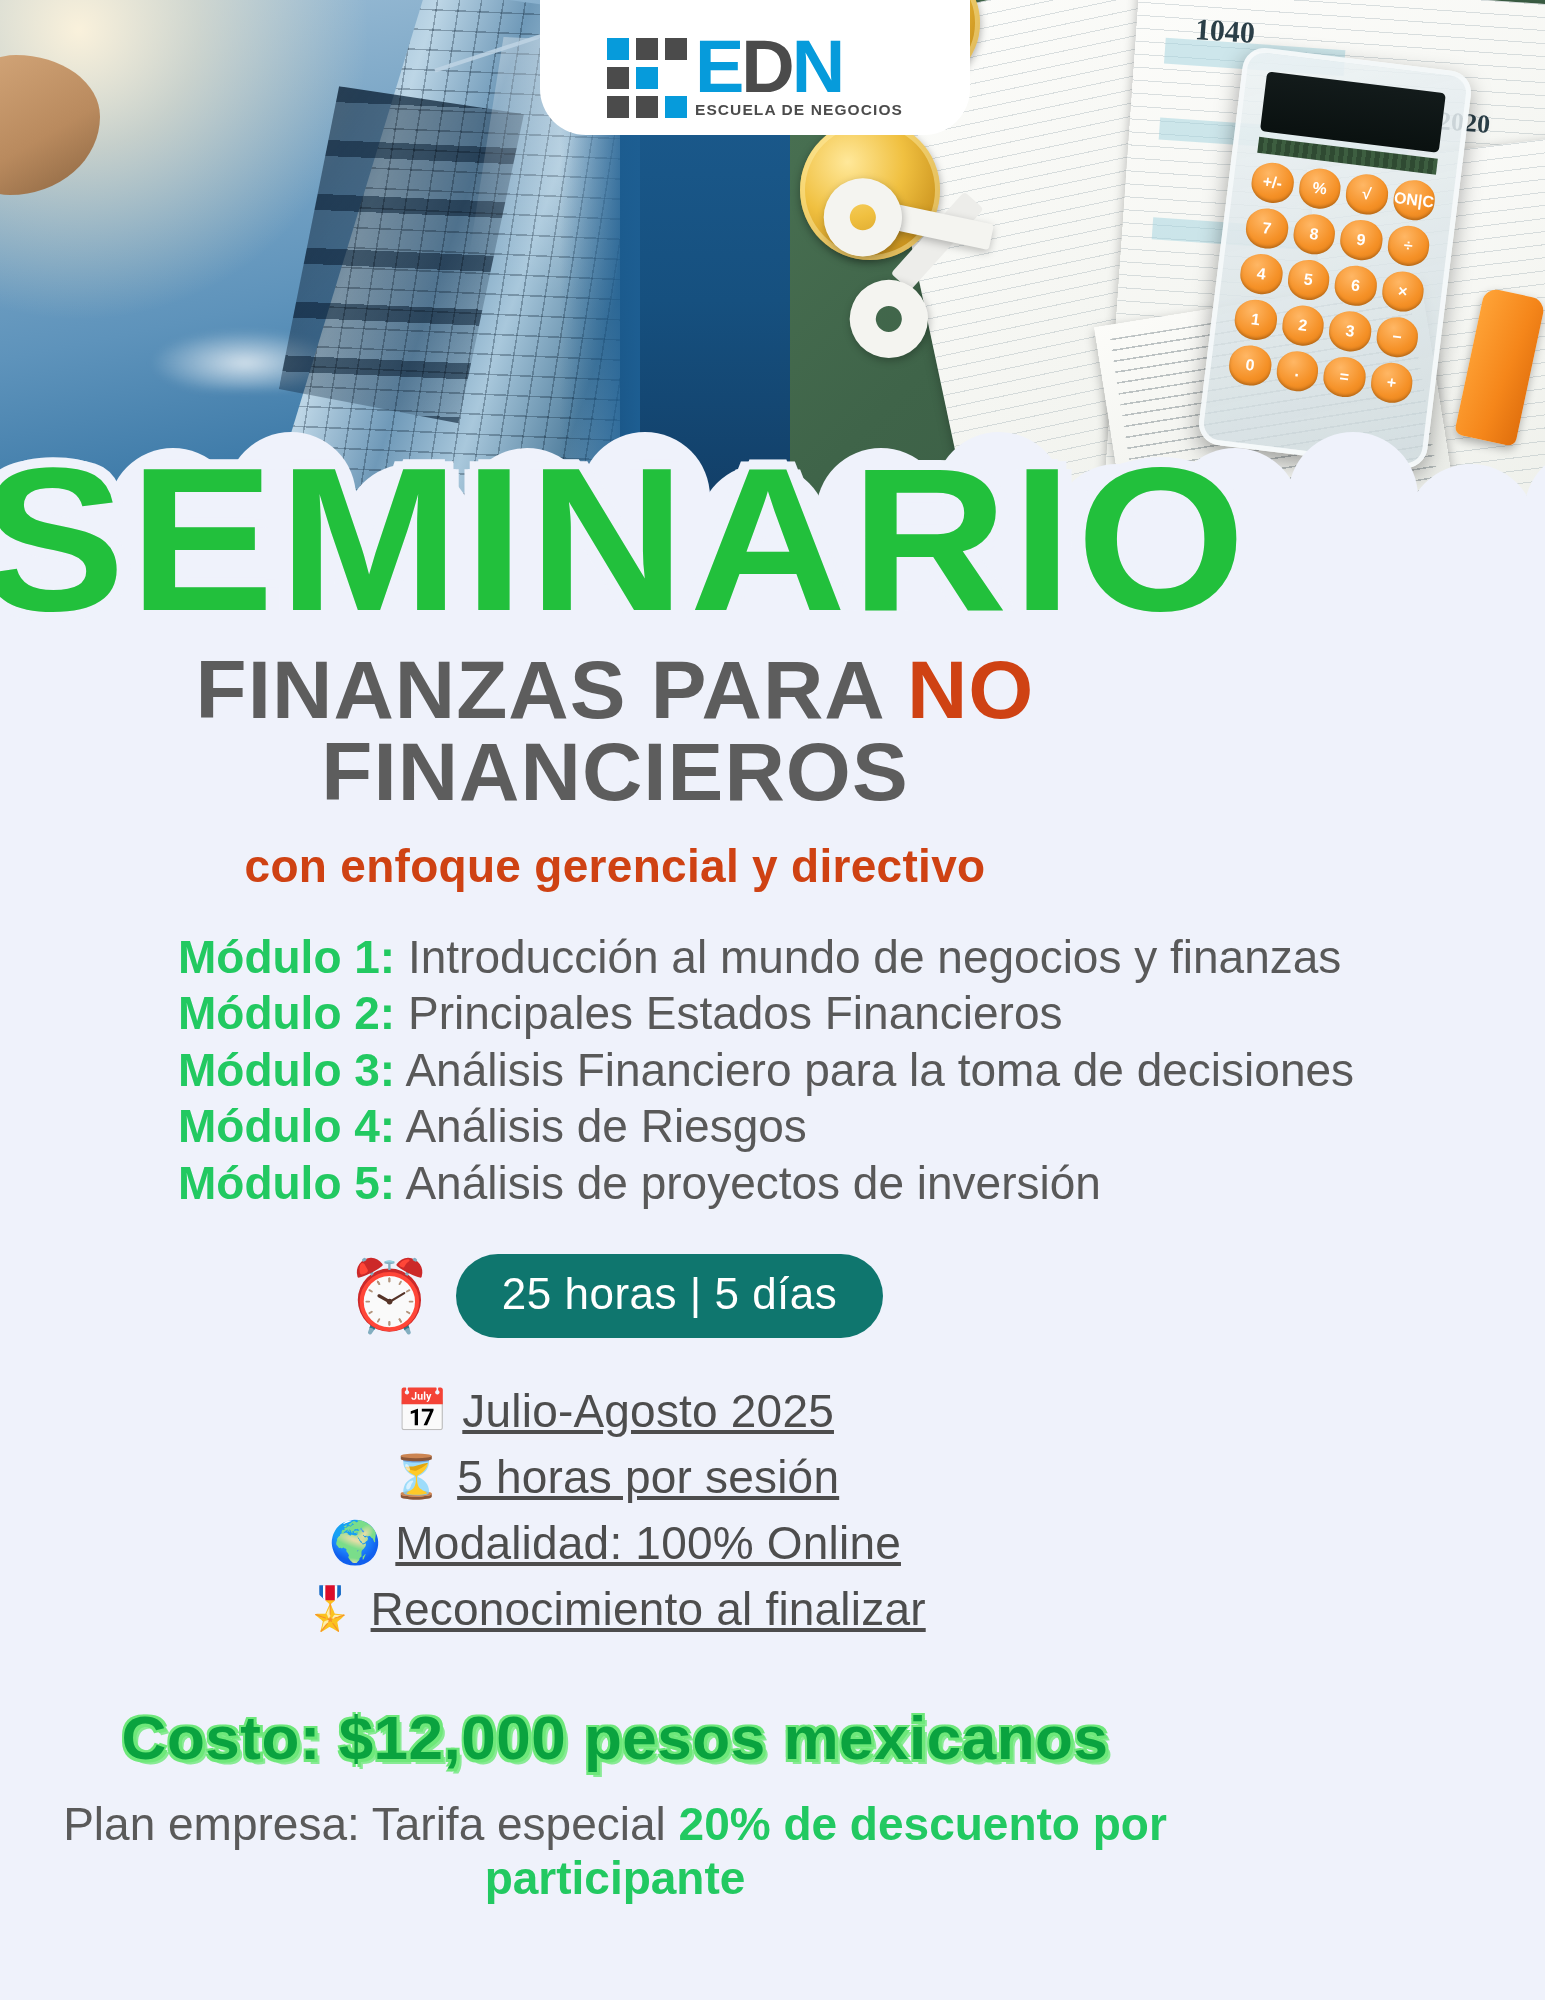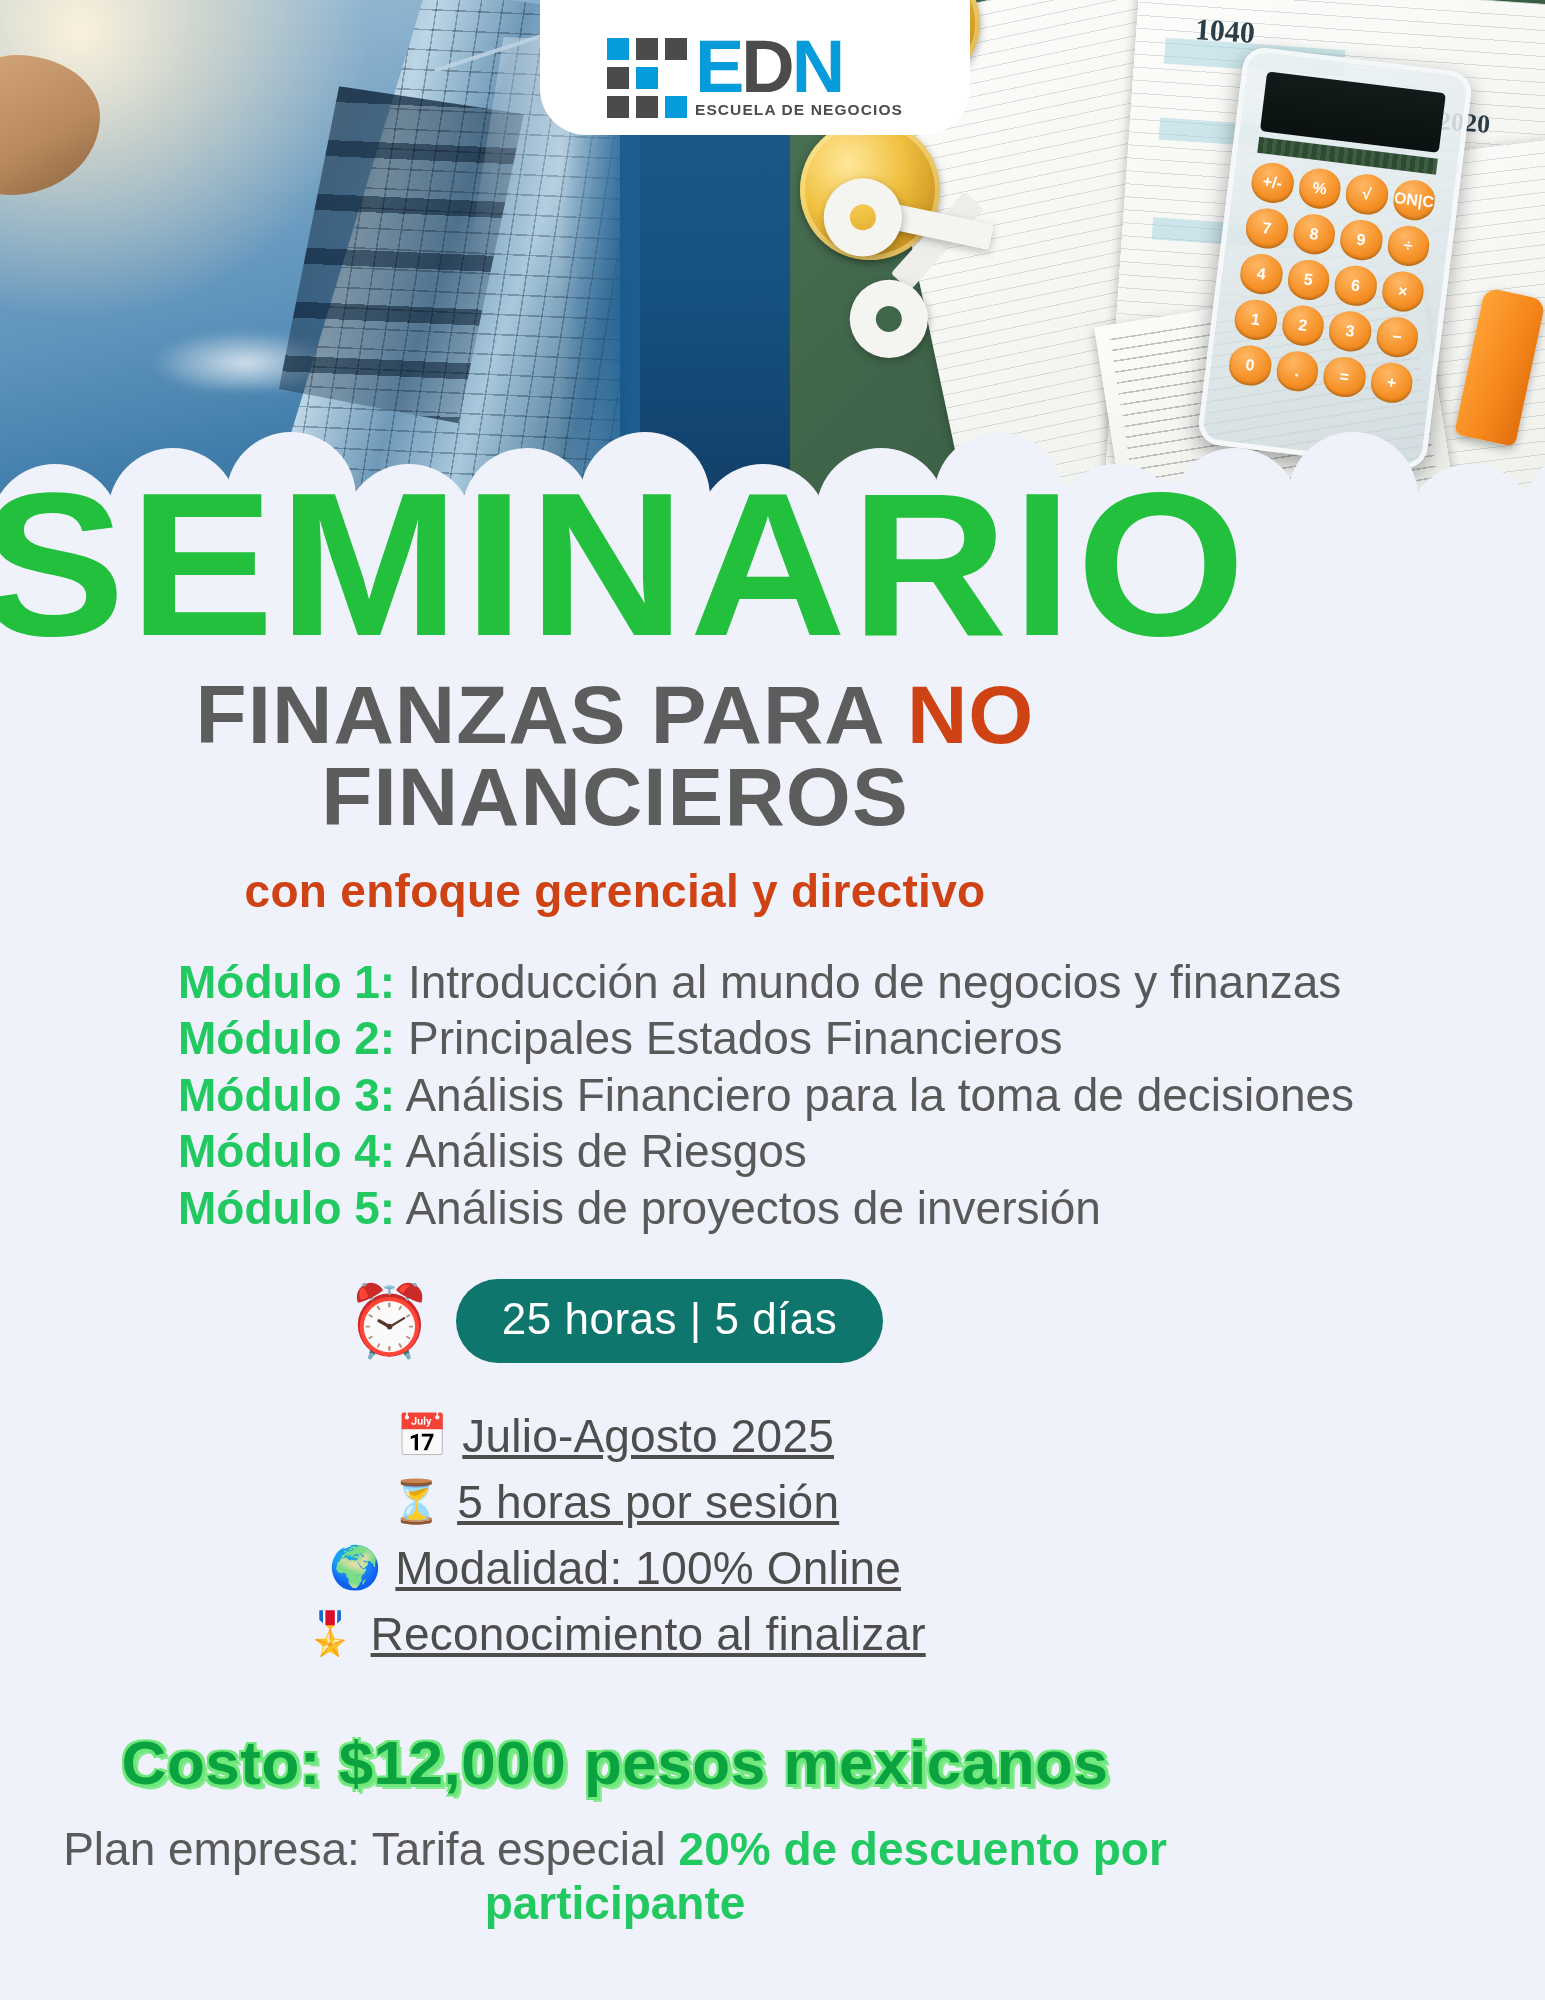--- a/index.html
+++ b/index.html
@@ -217,21 +217,21 @@
   }
   .scallop .bump {
     position:absolute; bottom:0; width:130px; height:120px;
     background:#eff2fb; border-radius:70px 70px 0 0;
   }
   .scallop .base {
     position:absolute; bottom:-40px; left:0; width:1545px; height:60px; background:#eff2fb;
   }
 
   
-  .content { position:absolute; top:505px; left:0; width:1230px; z-index:5; }
+  .content { position:absolute; top:480px; left:0; width:1230px; z-index:5; }
 
   .seminario {
     text-align:center;
     font-family:"Liberation Sans Narrow","Liberation Sans", sans-serif;
     font-weight:bold;
     font-size:205px;
     line-height:.95;
     color:#22c03c;
     letter-spacing:4px;
     transform:scaleX(1.06);

